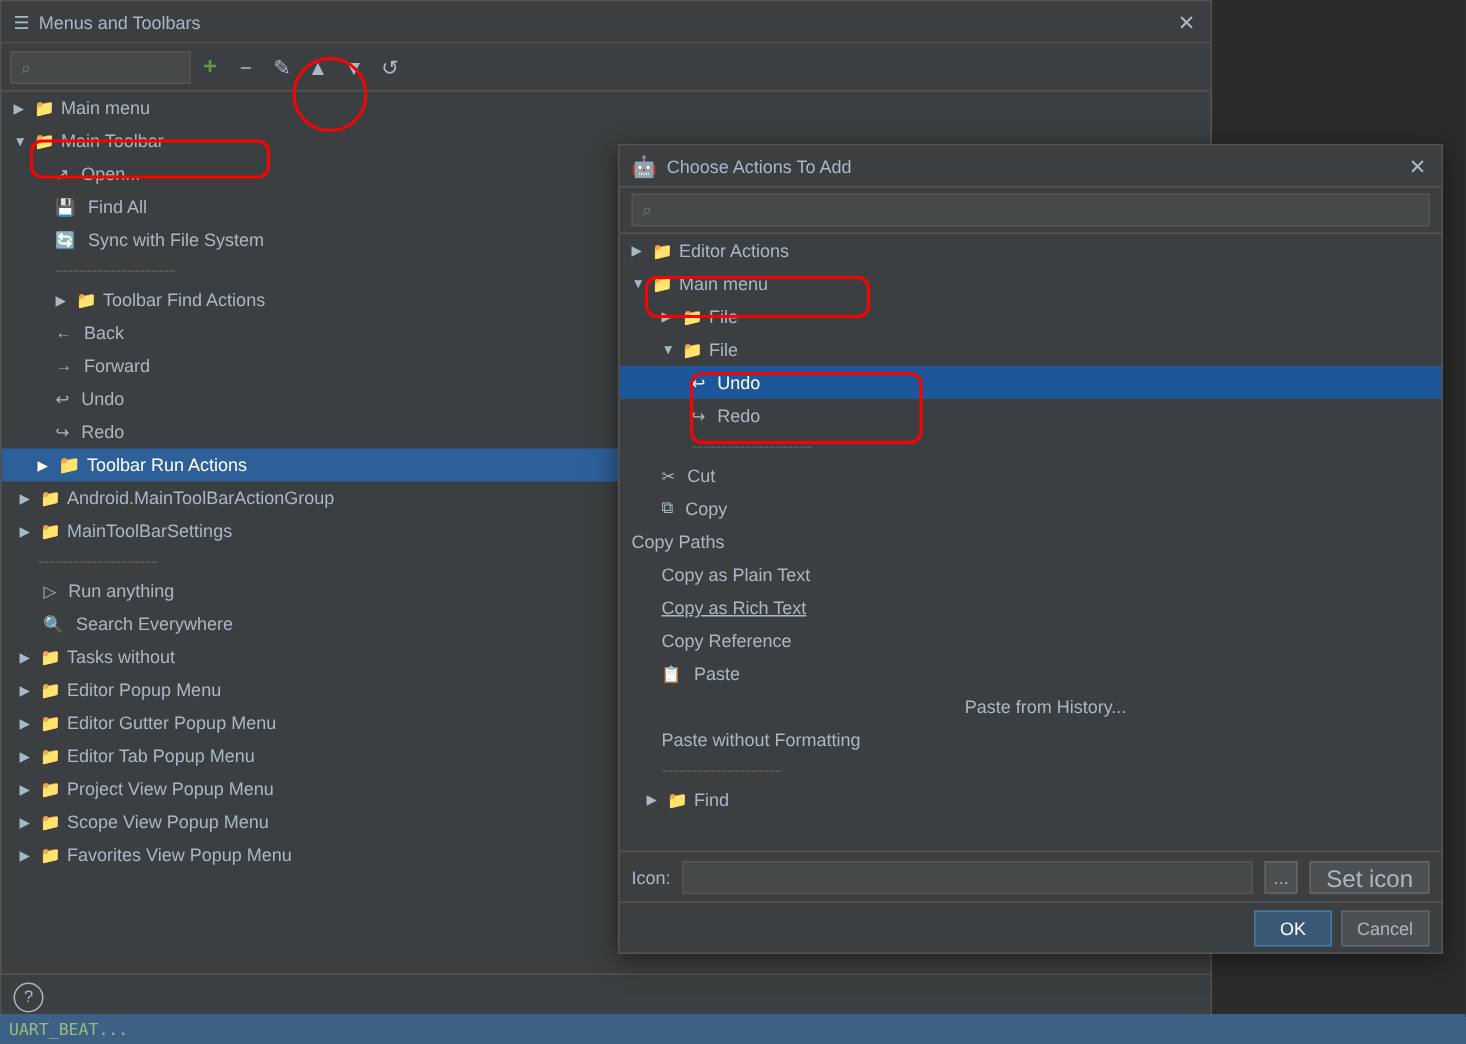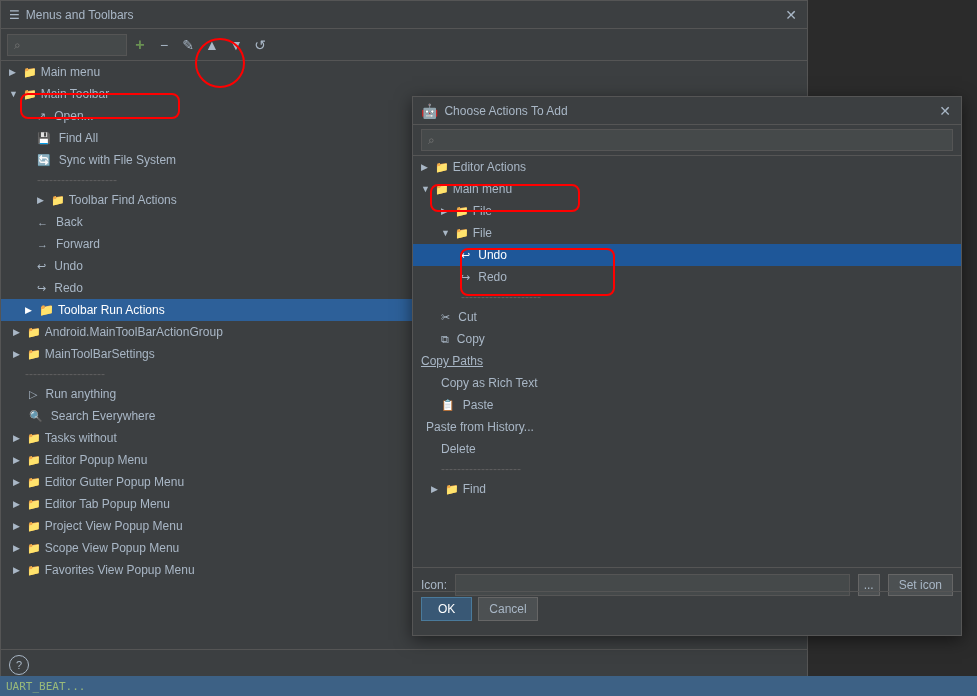--- a/index.html
+++ b/index.html
@@ -251,34 +251,35 @@
       justify-content: center;
       font-size: 12px;
     }
 
     .set-icon-btn {
       background: #4c5052;
       border: 1px solid #666;
       color: #a9b7c6;
       padding: 3px 10px;
       cursor: pointer;
-      font-size: 12px;
+      font-size: 16px;
       height: 22px;
     }
 
     
     .dialog-buttons {
       position: absolute;
-      bottom: 10px;
+      bottom: 0;
       left: 0;
       right: 0;
       height: 34px;
       border-top: 1px solid #555;
       display: flex;
       align-items: center;
+      justify-content: flex-end;
       padding: 0 8px;
       gap: 6px;
     }
 
     .btn-ok {
       background: #395875;
       border: 1px solid #4a7a9b;
       color: #fff;
       padding: 4px 16px;
       cursor: pointer;
@@ -555,43 +556,49 @@
     <div class="tree-item" style="padding-left:28px;">
       <span style="font-size:11px; margin-right:4px;">✂</span>
       <span>Cut</span>
     </div>
 
     <div class="tree-item" style="padding-left:28px;">
       <span style="font-size:11px; margin-right:4px;">⧉</span>
       <span>Copy</span>
     </div>
 
-    <div class="tree-item" style="text-decoration:underline;">
+    <div class="tree-item" style="">
       <span>Copy Paths</span>
     </div>
 
-
-    <div class="tree-item" style="padding-left:28px;">
+    <div class="tree-item" style="padding-left:28px;">
+      <span>Copy as Plain Text</span>
+    </div>
+
+    <div class="tree-item" style="padding-left:28px;text-decoration:underline;">
       <span>Copy as Rich Text</span>
     </div>
 
+    <div class="tree-item" style="padding-left:28px;">
+      <span>Copy Reference</span>
+    </div>
 
     <div class="tree-item" style="padding-left:28px;">
       <span style="font-size:11px; margin-right:4px;">📋</span>
       <span>Paste</span>
     </div>
 
-    <div class="tree-item" style="padding-left:13px;">
+    <div class="tree-item" style="padding-left:28px;justify-content:center;">
       <span>Paste from History...</span>
     </div>
 
-
-    <div class="tree-item" style="padding-left:28px;">
-      <span>Delete</span>
-    </div>
+    <div class="tree-item" style="padding-left:28px;">
+      <span>Paste without Formatting</span>
+    </div>
+
 
     <div class="separator-line" style="padding-left:28px;">--------------------</div>
 
     <div class="tree-item" style="padding-left:18px;">
       <span class="tree-arrow">▶</span>
       <span class="tree-folder-icon">📁</span>
       <span>Find</span>
     </div>
 
   </div>

